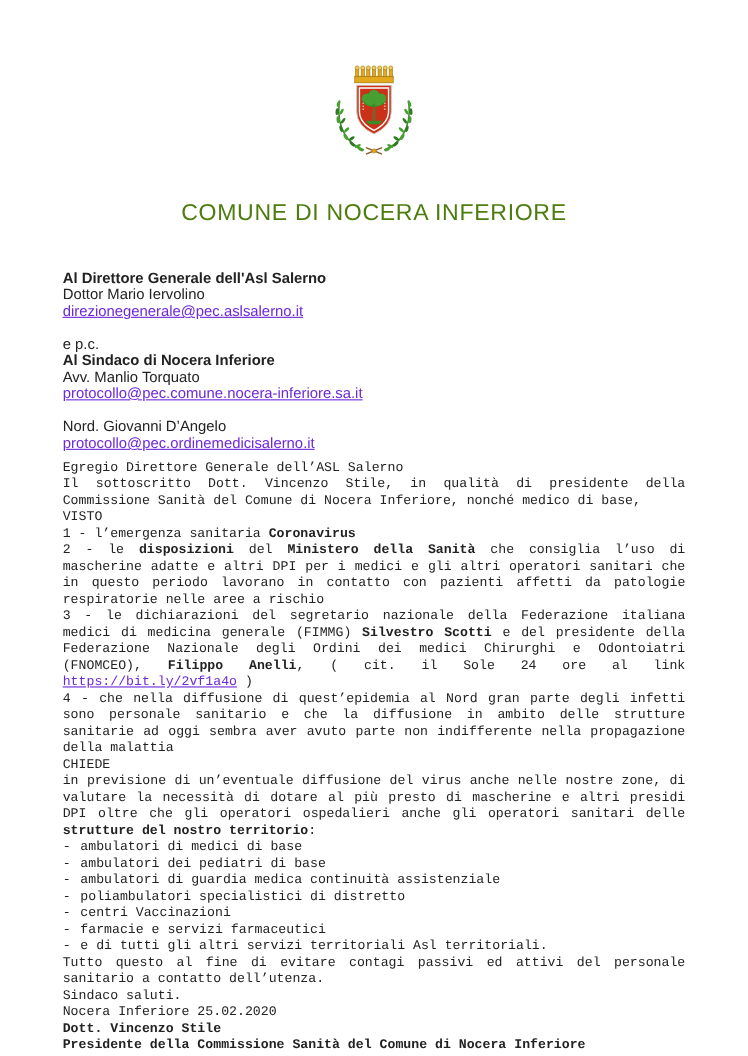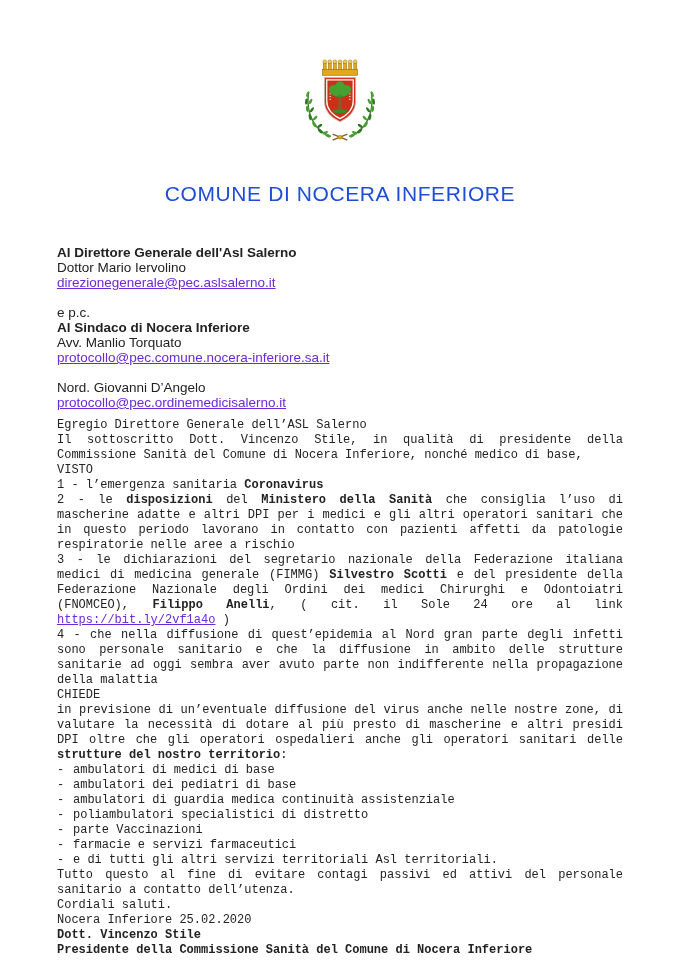--- a/index.html
+++ b/index.html
@@ -19,21 +19,21 @@
     margin: 0 auto;
     padding-top: 55px;
   }
   .crest svg { display: block; width: 92px; height: 93px; }
   .doc-title {
     margin: 34px 0 0 0;
     text-align: center;
     font-size: 21px;
     font-weight: 400;
     letter-spacing: 0.6px;
-    color: #1d4ed8;
+    color: #4d7c0f;
   }
   .recipients {
     margin-top: 39px;
     padding: 0 57px;
     font-size: 13.5px;
     line-height: 15px;
   }
   .rcpt { margin-bottom: 15px; }
   .rcpt:last-child { margin-bottom: 0; }
   .bold { font-weight: bold; }
@@ -184,31 +184,31 @@
       <li>
           <span class="dash">-</span>
           <span>ambulatori di guardia medica continuità assistenziale</span>
         </li>
       <li>
           <span class="dash">-</span>
           <span>poliambulatori specialistici di distretto</span>
         </li>
       <li>
           <span class="dash">-</span>
-          <span>parte Vaccinazioni</span>
+          <span>centri Vaccinazioni</span>
         </li>
       <li>
           <span class="dash">-</span>
           <span>farmacie e servizi farmaceutici</span>
         </li>
       <li>
           <span class="dash">-</span>
           <span>e di tutti gli altri servizi territoriali Asl territoriali.</span>
         </li>
     </ul>
     <p class="just">Tutto questo al fine di evitare contagi passivi ed attivi del personale sanitario a contatto dell’utenza.</p>
-    <p>Cordiali saluti.</p>
+    <p>Sindaco saluti.</p>
     <p>Nocera Inferiore 25.02.2020</p>
     <p class="bold">Dott. Vincenzo Stile</p>
     <p class="bold">Presidente della Commissione Sanità del Comune di Nocera Inferiore</p>
   </div>
 
 </div>
 
 </body></html>

